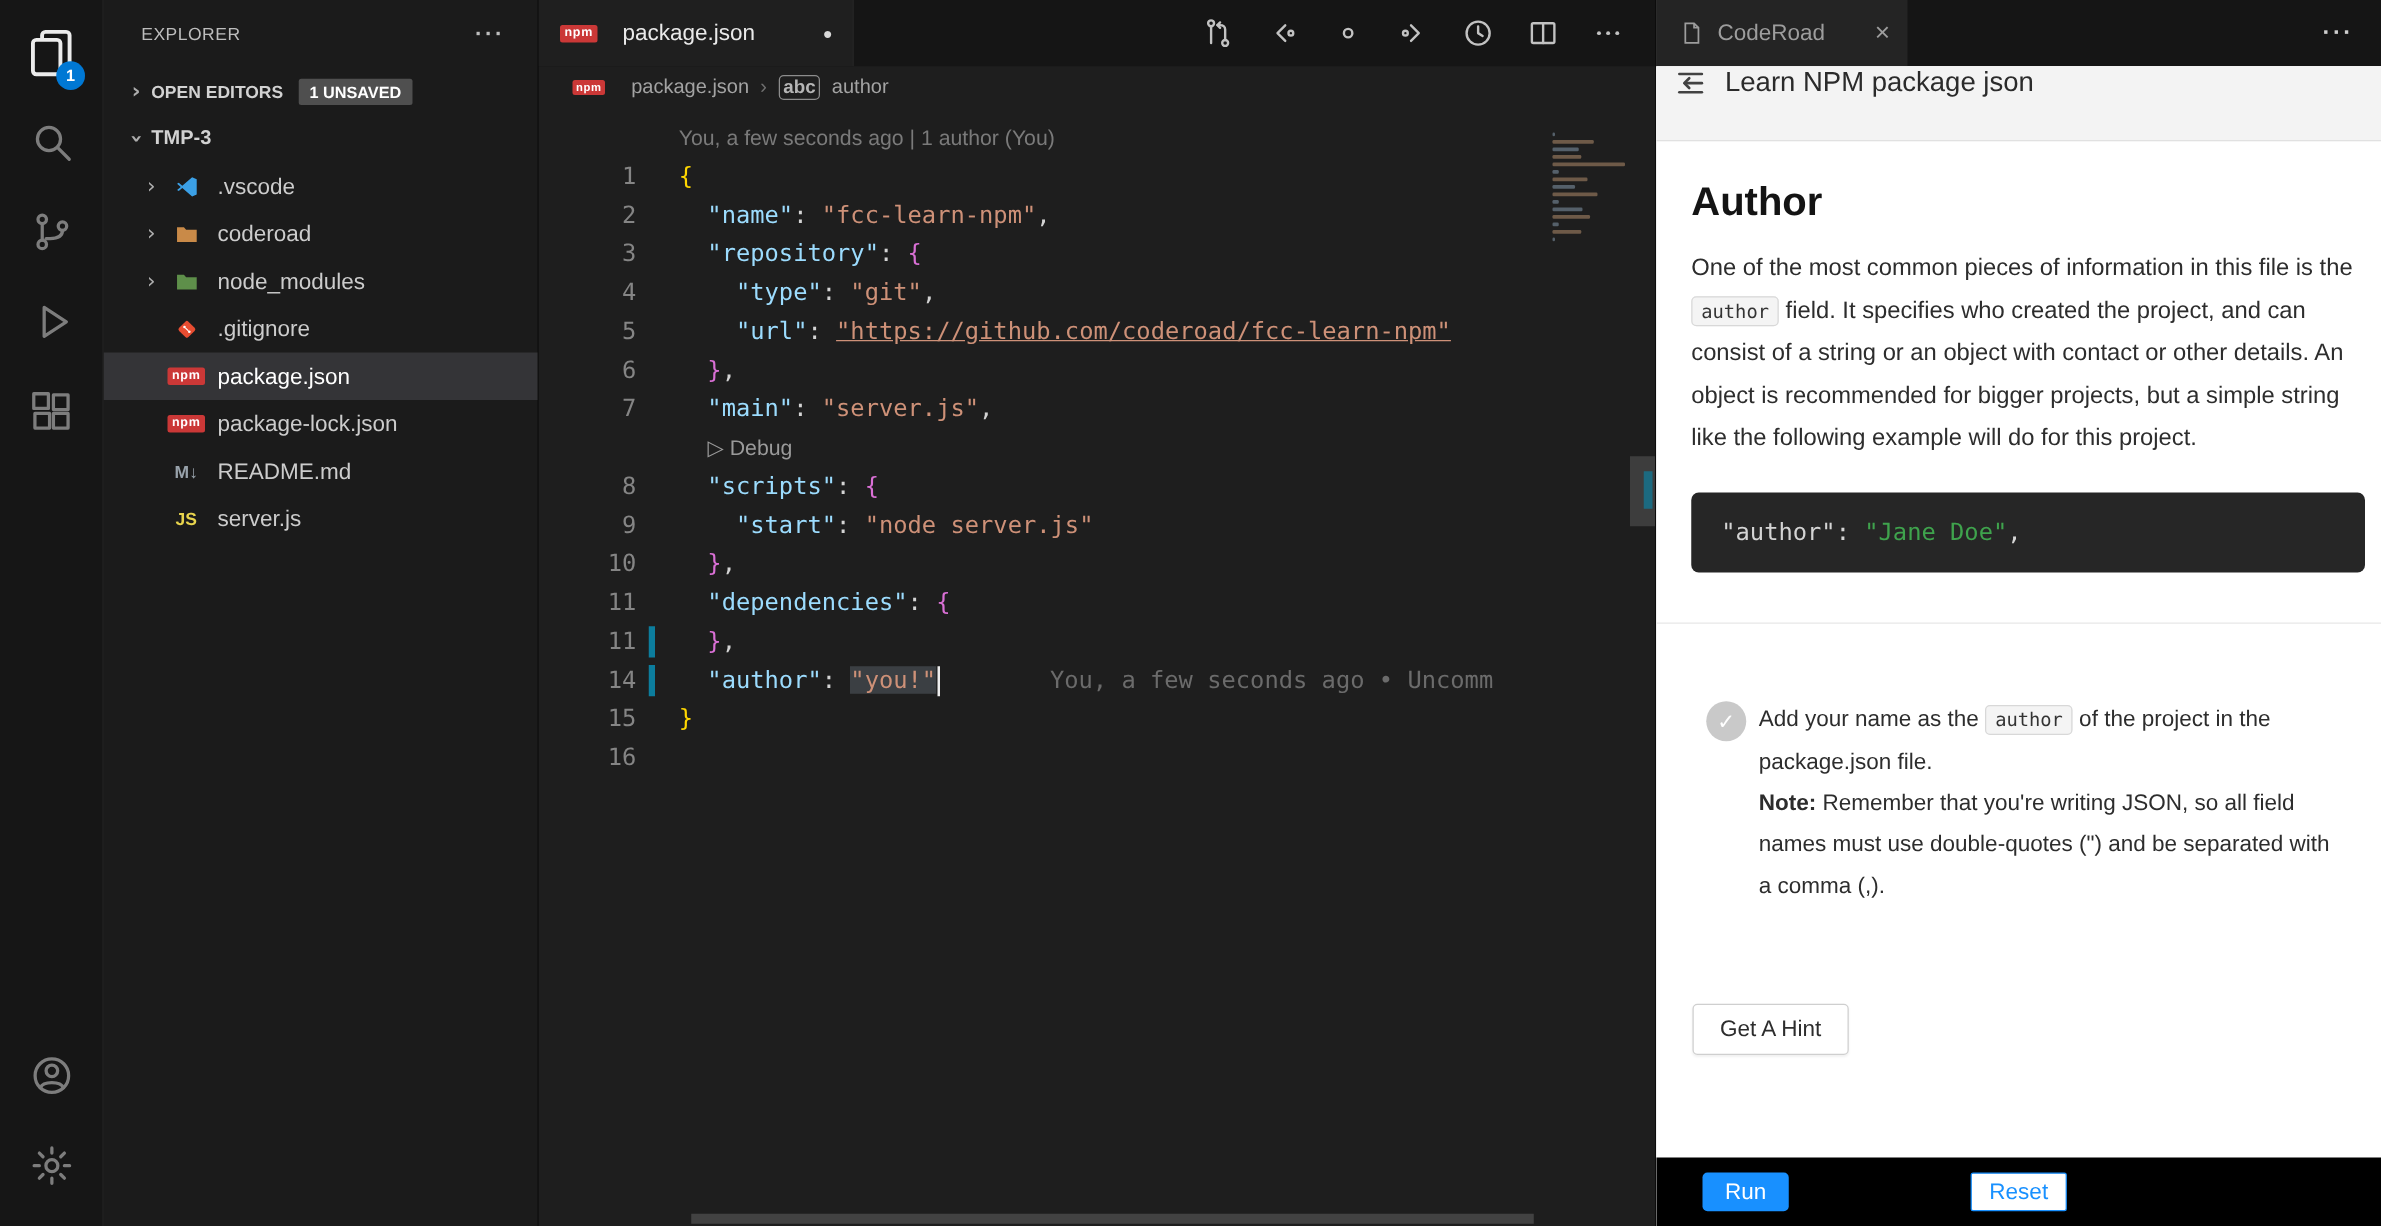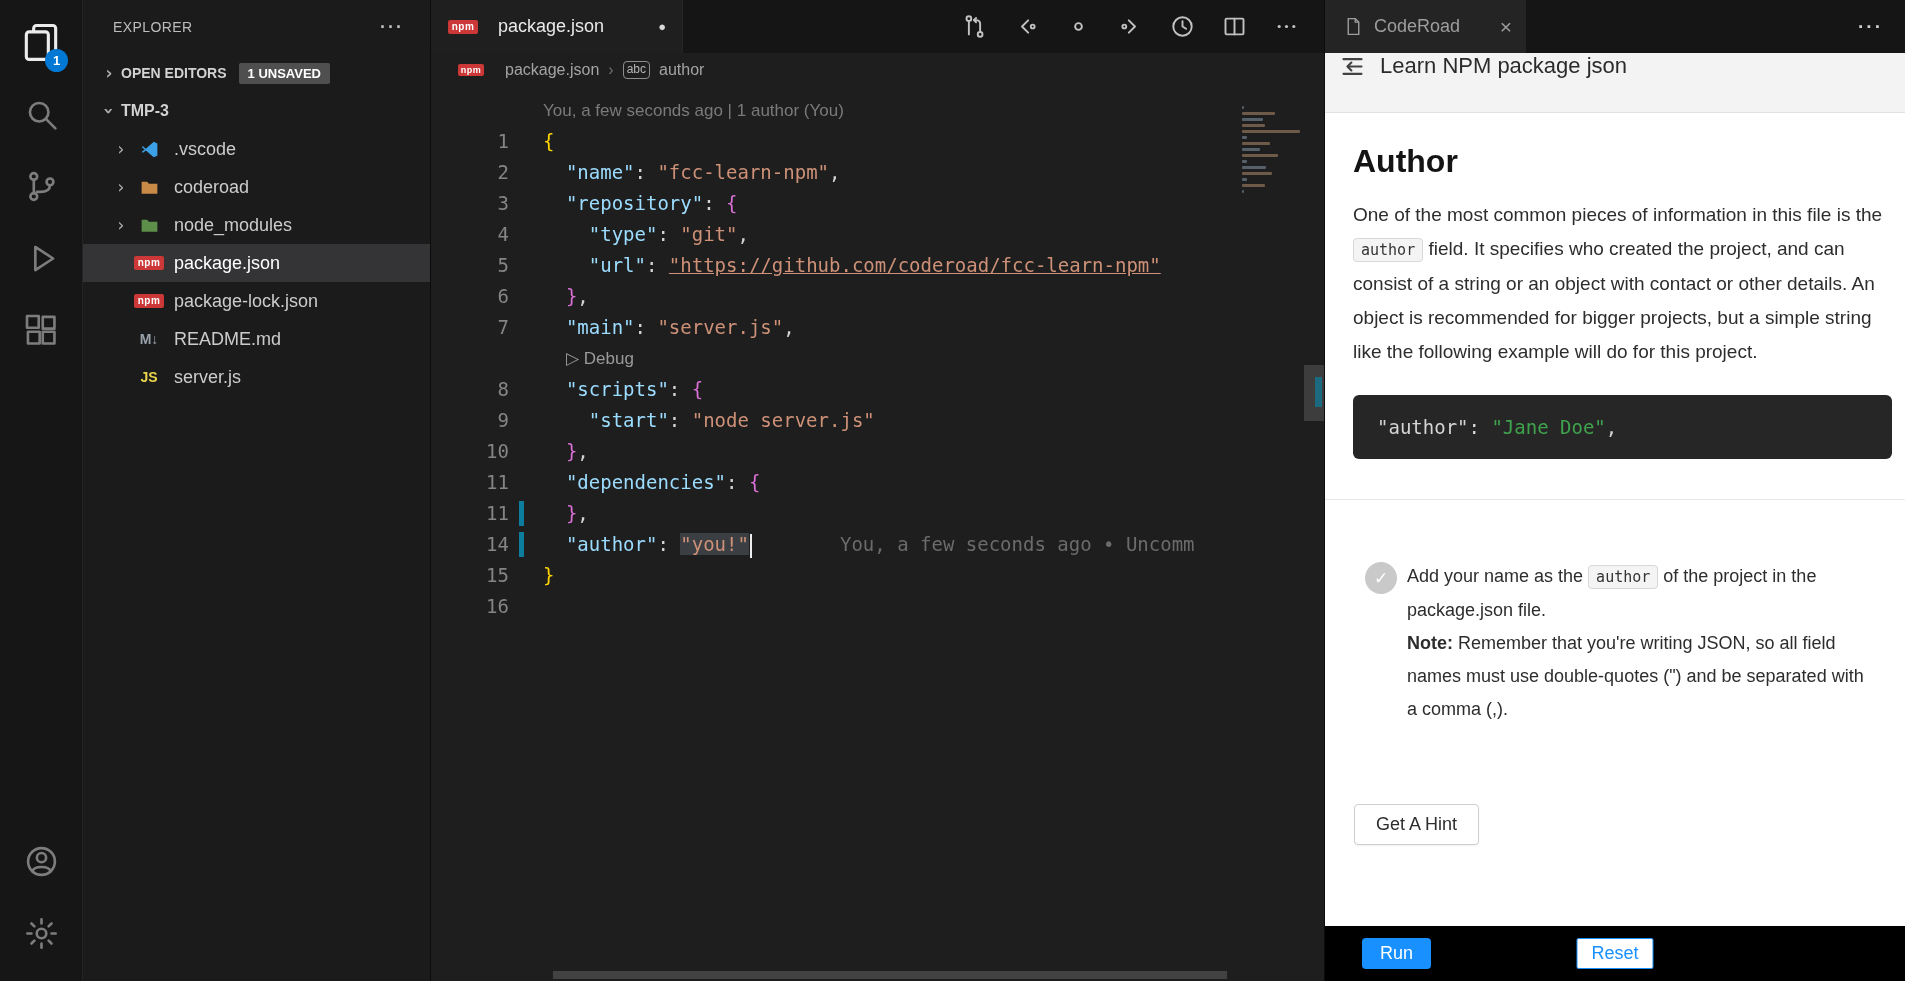--- a/index.html
+++ b/index.html
@@ -55,21 +55,21 @@
   .tabbar{height:53px;flex:none;background:#151515;display:flex;align-items:stretch}
   .tab{width:252px;background:#1f1f1f;display:flex;align-items:center;gap:10px;
     padding:0 16px;color:#eaeaea;font-size:18px;border-right:1px solid #252525;cursor:pointer}
   .dirty{margin-left:auto;color:#d8d8d8;font-size:13px;cursor:pointer}
   .tb-actions{margin-left:auto;display:flex;align-items:center;gap:8px;padding-right:16px;color:#c2c2c2}
   .tbico{width:44px;height:40px;display:flex;align-items:center;justify-content:center;cursor:pointer}
   .tbico svg{width:27px;height:27px}
   .breadcrumb{height:34px;flex:none;display:flex;align-items:center;gap:9px;
     padding-left:24px;font-size:16px;color:#a3a3a3}
   .bc-sep{color:#6f6f6f}
-  .abc-chip{border:1.4px solid #8d8d8d;border-radius:4px;font-size:12px;font-weight:400;
+  .abc-chip{border:1.4px solid #8d8d8d;border-radius:4px;font-size:15px;font-weight:700;
     padding:1px 3px;color:#b5b5b5;line-height:1.1}
   .bc-npm .npmbox{font-size:9px;padding:1.5px 3px}
 
   .codearea{flex:1;position:relative;overflow:hidden;padding-top:8px;
     font-family:"DejaVu Sans Mono",monospace;font-size:19px}
   .annotation{height:31px;line-height:31px;padding-left:112px;color:#7a7a7a;font-size:17px;
     font-family:"Liberation Sans",sans-serif;cursor:pointer;white-space:pre}
   .cl{position:relative;height:31px;line-height:31px;white-space:pre;color:#d4d4d4}
   .ln{position:absolute;left:0;top:0;width:78px;text-align:right;color:#858585}
   .mod{position:absolute;left:88px;top:3px;height:25px;width:5px;background:var(--mod)}
@@ -219,20 +219,32 @@
         </div>
         <div class="file-row">
           <span class="chev">›</span>
           <span class="fico">
             <svg viewBox="0 0 24 24">
               <path fill="#5E8F4A" d="M3 5.5h6.3l2 2.3H21V19H3z"></path>
             </svg>
           </span>
           <span>node_modules</span>
         </div>
+        <div class="file-row">
+          <span class="chev"></span>
+          <span class="fico">
+            <svg viewBox="0 0 24 24">
+              <rect x="6" y="6" width="12" height="12" rx="2" transform="rotate(45 12 12)" fill="#E84D31"></rect>
+              <circle cx="9.8" cy="9.8" r="1.2" fill="#fff"></circle>
+              <circle cx="14.2" cy="14.2" r="1.2" fill="#fff"></circle>
+              <path d="M10.6 10.6l2.8 2.8" stroke="#fff" stroke-width="1.1"></path>
+            </svg>
+          </span>
+          <span>.gitignore</span>
+        </div>
         <div class="file-row sel">
           <span class="chev"></span>
           <span class="fico">
             <span class="npmbox">npm</span>
           </span>
           <span>package.json</span>
         </div>
         <div class="file-row">
           <span class="chev"></span>
           <span class="fico">

